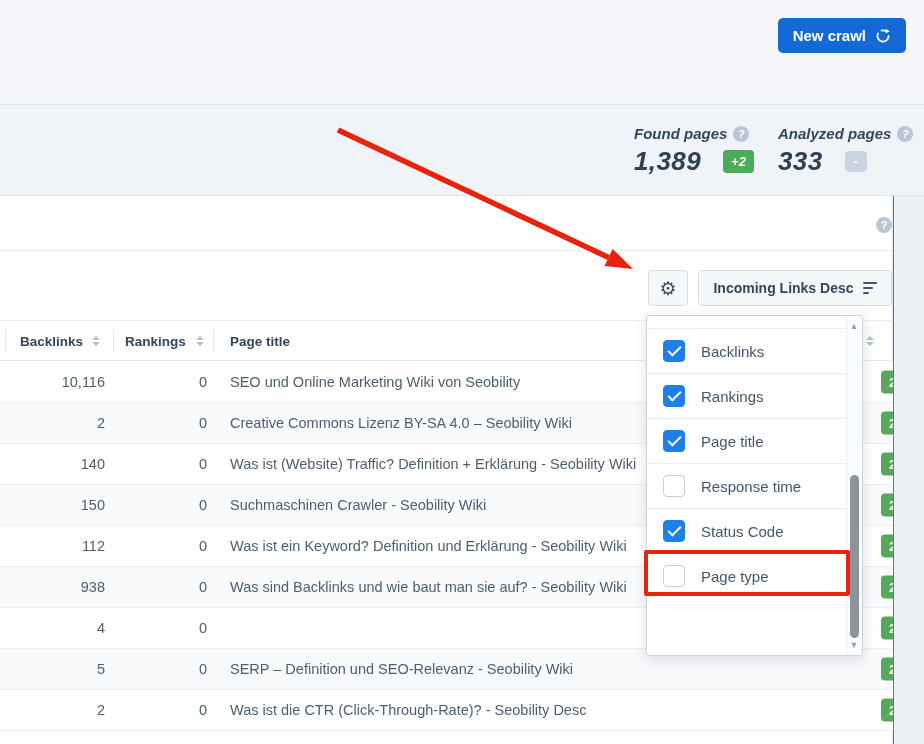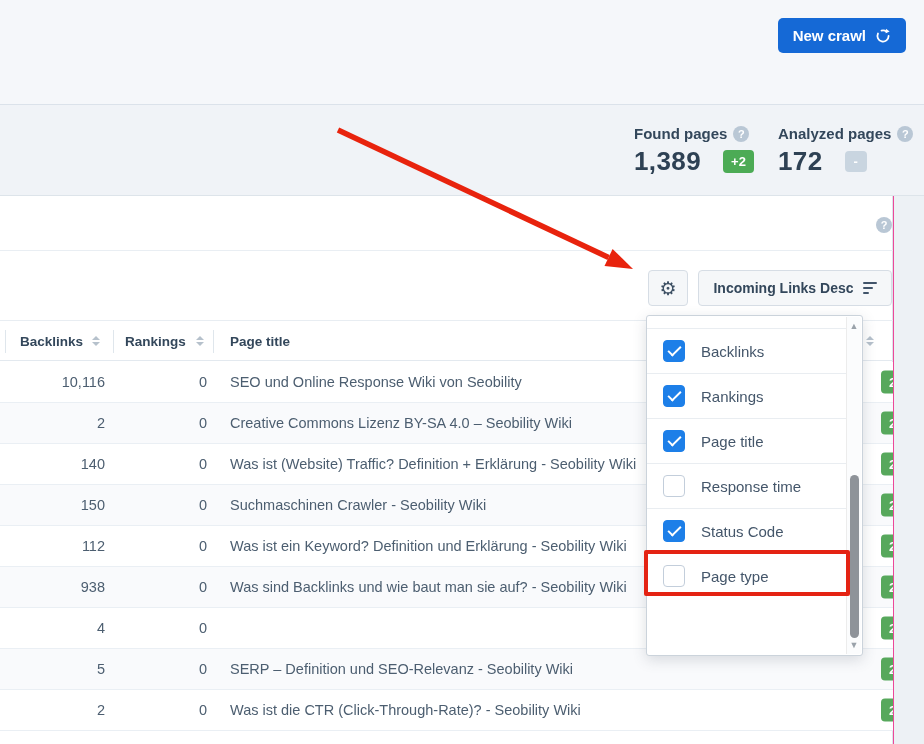--- a/index.html
+++ b/index.html
@@ -1,31 +1,31 @@
 <!DOCTYPE html>
 <html><head>
 <meta charset="utf-8">
 <style>
   * { margin:0; padding:0; box-sizing:border-box; }
   html,body { width:924px; height:744px; overflow:hidden; }
   body { font-family:"Liberation Sans", sans-serif; background:#fff; }
-  .page { position:relative; width:924px; height:744px; overflow:hidden; background:#ec4899; }
+  .page { position:relative; width:924px; height:744px; overflow:hidden; background:#737373; }
 
   
   .topbar { position:absolute; top:0; left:0; width:924px; height:105px;
             background:#f5f7fa; border-bottom:1px solid #dbe2ea; }
   .new-crawl { position:absolute; top:18px; right:18px; height:35px; padding:0 15px;
                background:#1569d6; color:#fff; border:none; border-radius:5px;
                font-family:"Liberation Sans",sans-serif; font-size:15px; font-weight:bold;
                display:flex; align-items:center; gap:9px; cursor:pointer; }
 
   
   .statsbar { position:absolute; top:105px; left:0; width:924px; height:91px;
               background:#f0f3f7; border-bottom:1px solid #dde4ea; }
-  .stat { position:absolute; top:20px; }
+  .stat { position:absolute; top:20px;font-style:italic; }
   .stat.found { left:634px; }
   .stat.analyzed { left:778px; }
   .stat-label-row { display:flex; align-items:center; gap:6px;
                     font-weight:bold; font-size:15px; color:#33475b; }
   .qmark { width:16px; height:16px; border-radius:50%; background:#b9c7d5; color:#fff;
            font-size:11px; font-weight:bold; display:inline-flex; align-items:center;
            justify-content:center; flex:none; }
   .stat-value-row { display:flex; align-items:center; gap:22px; margin-top:4px; }
   .stat-value { font-size:26px; font-weight:bold; color:#2e4154; letter-spacing:.4px; }
   .badge-green { background:#4cab55; color:#fff; font-size:13px; font-weight:bold;
@@ -133,21 +133,21 @@
         <span class="stat-value">1,389</span>
         <span class="badge-green">+2</span>
       </div>
     </div>
     <div class="stat analyzed">
       <div class="stat-label-row">
         <span>Analyzed pages</span>
         <span class="qmark">?</span>
       </div>
       <div class="stat-value-row">
-        <span class="stat-value">172</span>
+        <span class="stat-value">333</span>
         <span class="badge-dash">-</span>
       </div>
     </div>
   </div>
 
   <div class="card">
     <span class="qmark card-help">?</span>
     <div class="card-divider"></div>
 
     <button class="gear-btn">⚙</button>
@@ -179,21 +179,21 @@
           <b class="up"></b>
           <b class="dn"></b>
         </span>
     </div>
 
     <div class="tbody">
 
         <div class="trow">
           <span class="c-backlinks">10,116</span>
           <span class="c-rankings">0</span>
-          <span class="c-title">SEO und Online Response Wiki von Seobility</span>
+          <span class="c-title">SEO und Online Marketing Wiki von Seobility</span>
           <span class="c-status">
             <span class="badge-status">200</span>
           </span>
         </div>
 
         <div class="trow alt">
           <span class="c-backlinks">2</span>
           <span class="c-rankings">0</span>
           <span class="c-title">Creative Commons Lizenz BY-SA 4.0 – Seobility Wiki</span>
           <span class="c-status">
@@ -250,21 +250,21 @@
           <span class="c-rankings">0</span>
           <span class="c-title">SERP – Definition und SEO-Relevanz - Seobility Wiki</span>
           <span class="c-status">
             <span class="badge-status">200</span>
           </span>
         </div>
 
         <div class="trow">
           <span class="c-backlinks">2</span>
           <span class="c-rankings">0</span>
-          <span class="c-title">Was ist die CTR (Click-Through-Rate)? - Seobility Wiki</span>
+          <span class="c-title">Was ist die CTR (Click-Through-Rate)? - Seobility Desc</span>
           <span class="c-status">
             <span class="badge-status">200</span>
           </span>
         </div>
 
     </div>
   </div>
 
   <div class="right-strip"></div>
 

